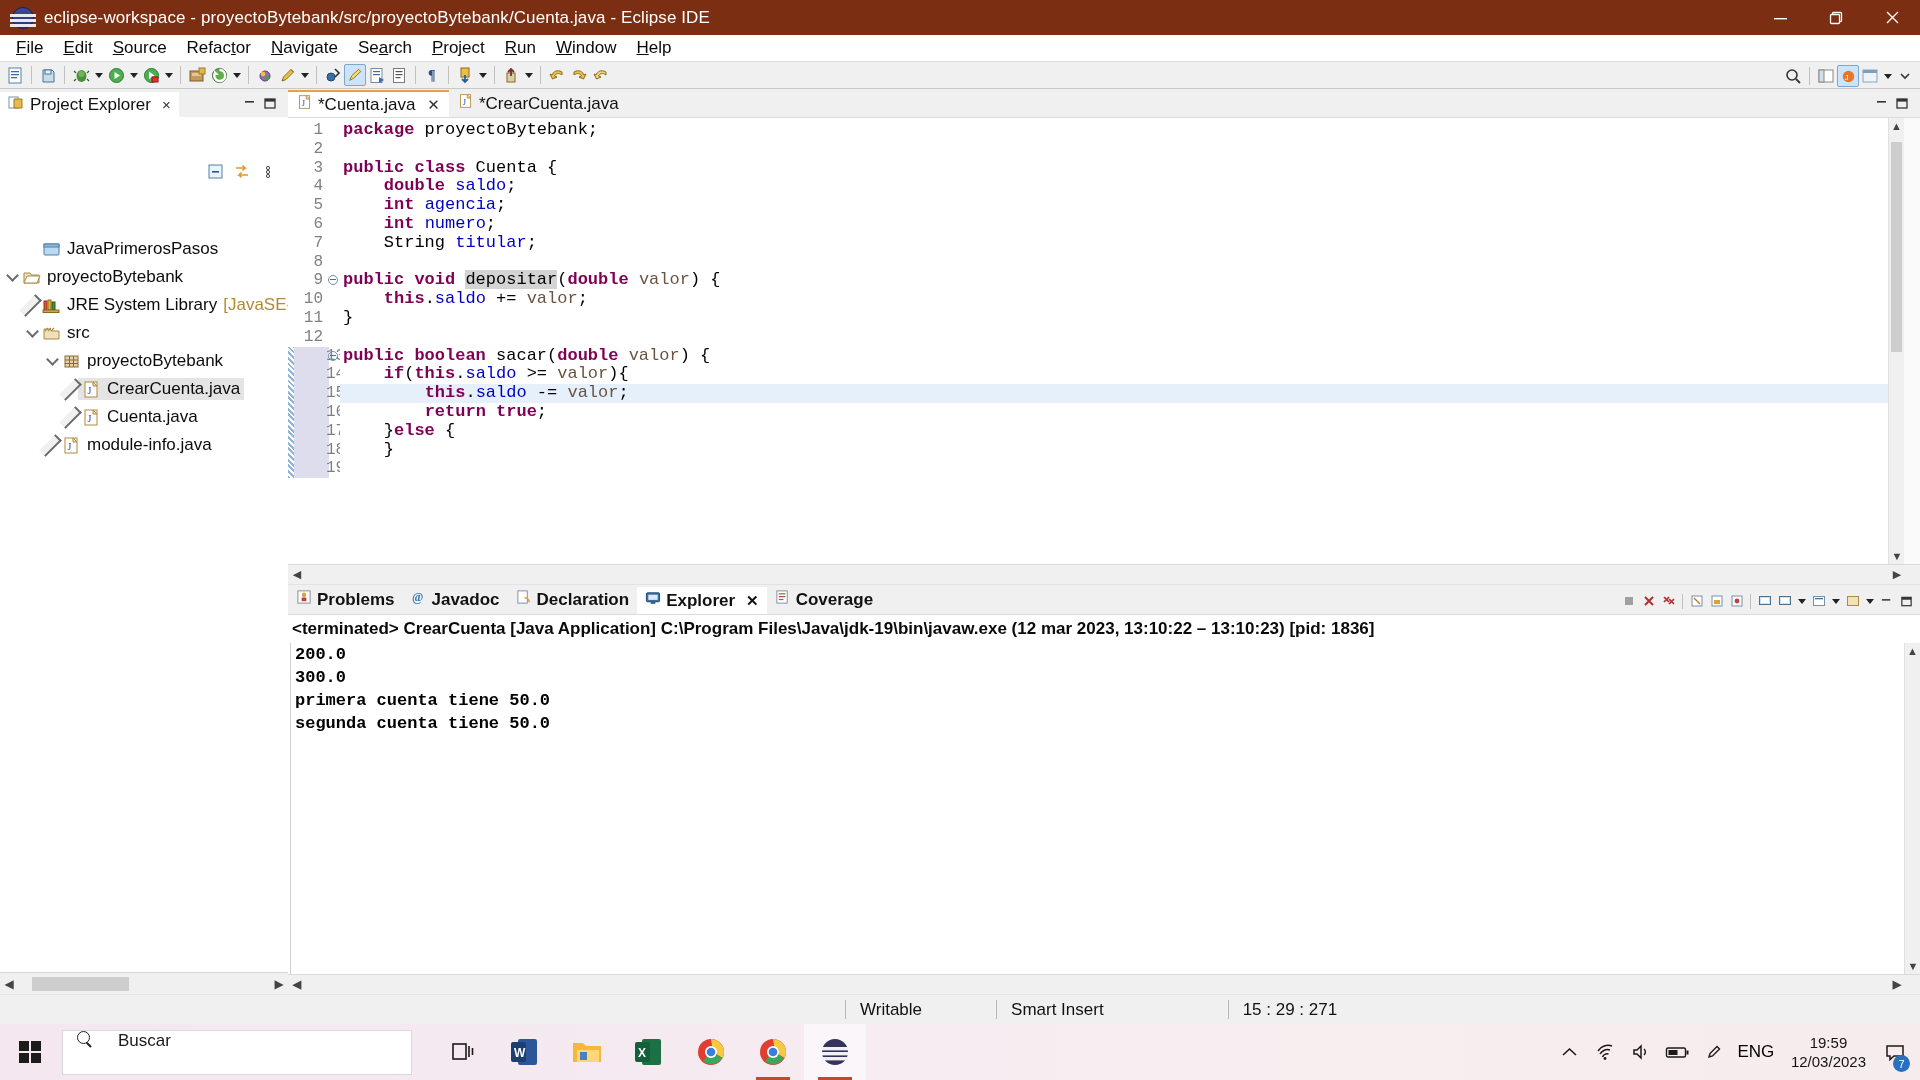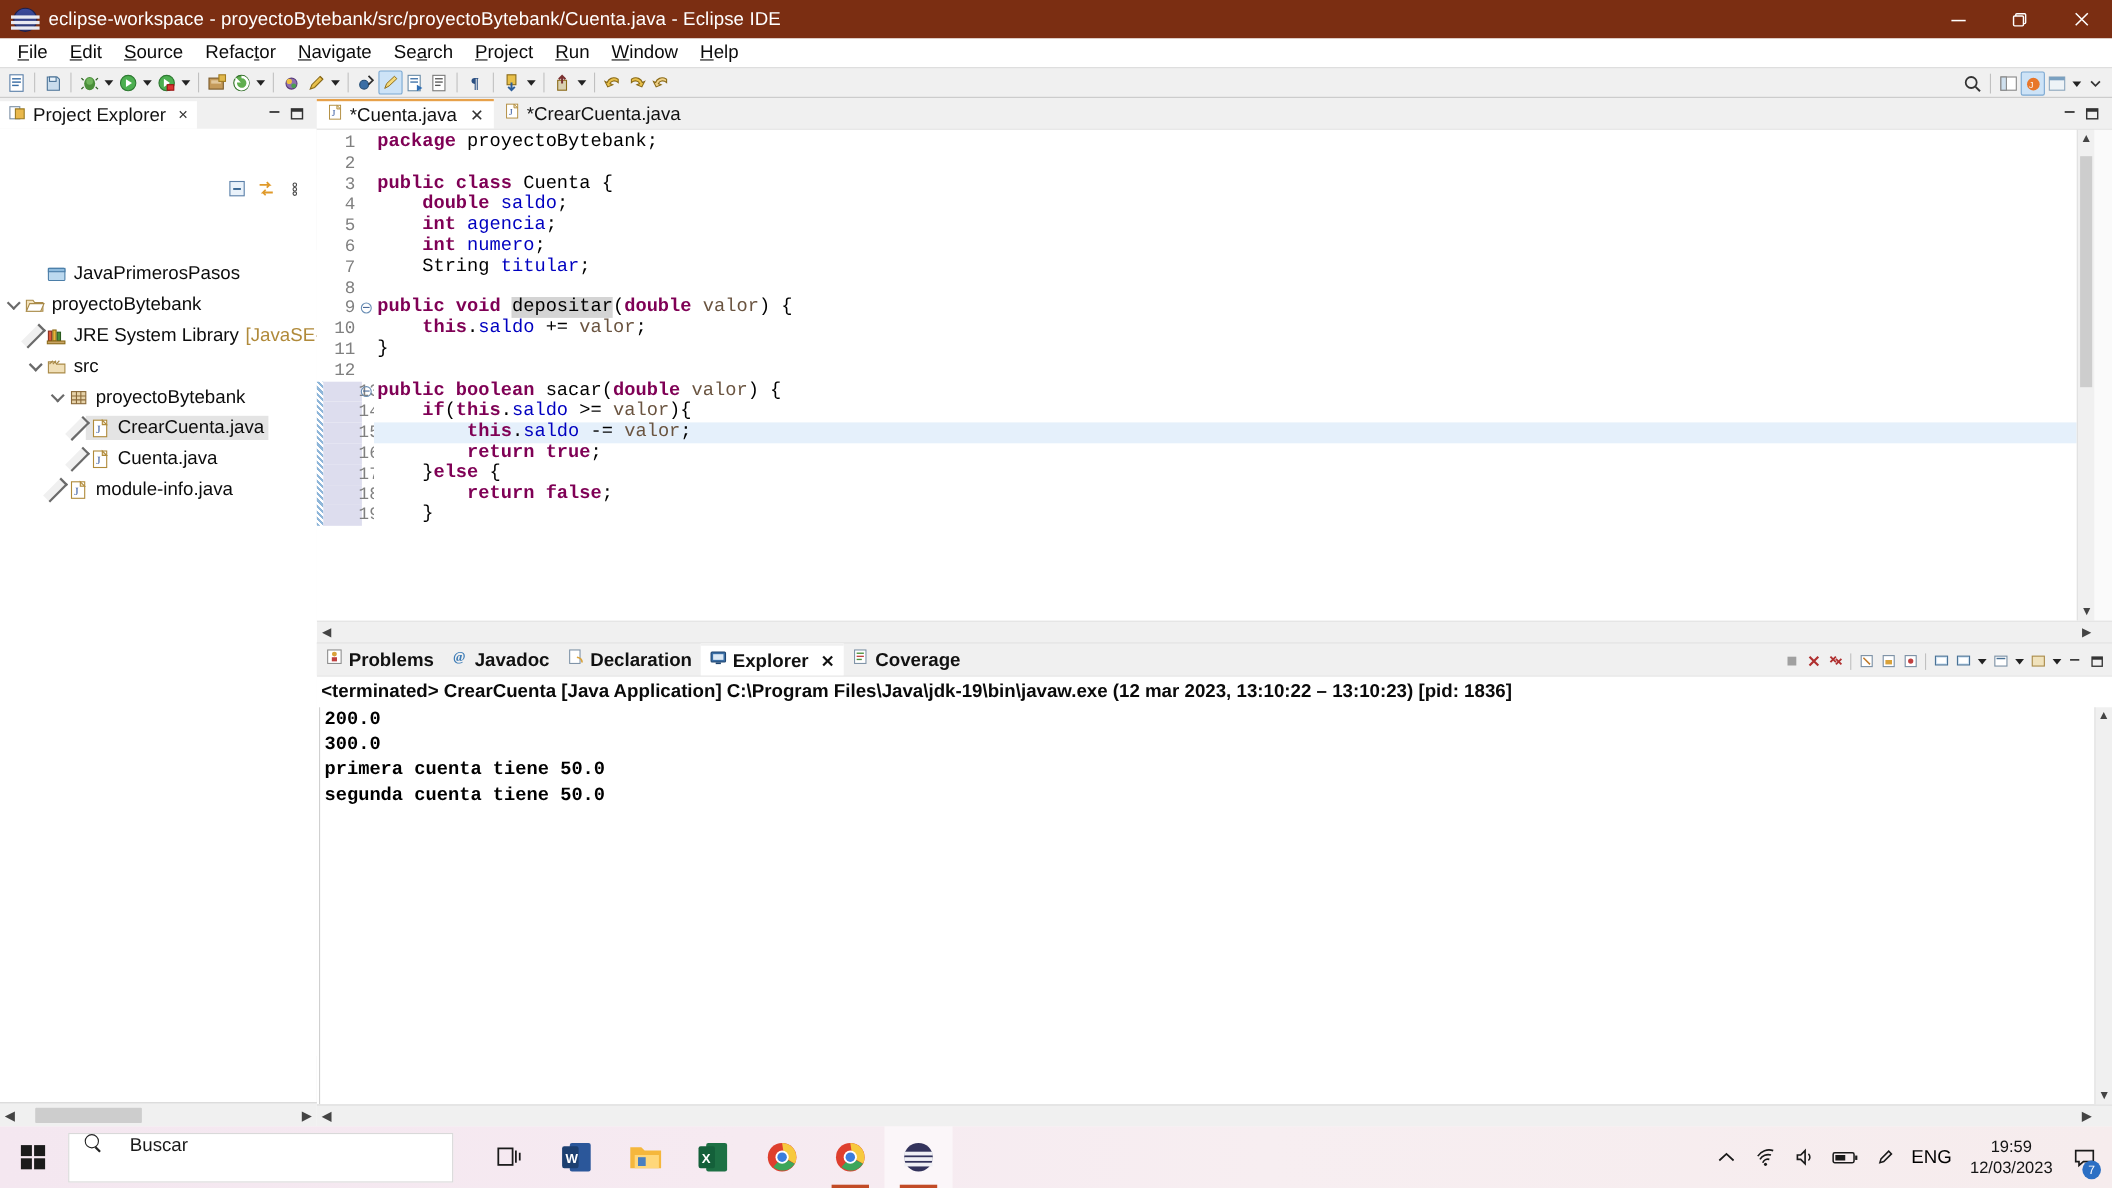--- a/index.html
+++ b/index.html
@@ -709,21 +709,20 @@
               <div class="cline">&nbsp;</div>
               <div class="cline"><span class="kw">public void</span><span class="plain"> </span><span class="occ plain">depositar</span><span class="plain">(</span><span class="kw">double</span><span class="plain"> </span><span class="arg">valor</span><span class="plain">) {</span></div>
               <div class="cline"><span class="plain">    </span><span class="kw">this</span><span class="plain">.</span><span class="fld">saldo</span><span class="plain"> += </span><span class="arg">valor</span><span class="plain">;</span></div>
               <div class="cline"><span class="plain">}</span></div>
               <div class="cline">&nbsp;</div>
               <div class="cline"><span class="kw">public boolean</span><span class="plain"> sacar(</span><span class="kw">double</span><span class="plain"> </span><span class="arg">valor</span><span class="plain">) {</span></div>
               <div class="cline"><span class="plain">    </span><span class="kw">if</span><span class="plain">(</span><span class="kw">this</span><span class="plain">.</span><span class="fld">saldo</span><span class="plain"> &gt;= </span><span class="arg">valor</span><span class="plain">){</span></div>
               <div class="cline cur"><span class="plain">        </span><span class="kw">this</span><span class="plain">.</span><span class="fld">saldo</span><span class="plain"> -= </span><span class="arg">valor</span><span class="plain">;</span></div>
               <div class="cline"><span class="plain">        </span><span class="kw">return true</span><span class="plain">;</span></div>
               <div class="cline"><span class="plain">    }</span><span class="kw">else</span><span class="plain"> {</span></div>
-              <div class="cline"><span class="plain">        </span><span class="kw">return false</span><span class="plain">;</span></div>
               <div class="cline"><span class="plain">    }</span></div>
             </div>
           <div class="ed-vsb">
             <div class="vsb-arrow">▲</div>
             <div class="vsb-thumb"></div>
             <div class="vsb-arrow" style="position:absolute;bottom:0;left:0;width:16px;">▼</div>
           </div>
           <div style="width:16px;flex:0 0 16px;background:#fafafa;"></div>
         </div>
 
@@ -880,20 +879,31 @@
             <div class="a">◀</div>
             <div style="flex:1 1 auto;"></div>
             <div class="a">▶</div>
             <div style="width:14px;"></div>
           </div>
         </div>
       </div>
     </div>
   </div>
 
+  <div class="statusbar">
+    <div style="width:845px;"></div>
+    <div class="st-sep"></div>
+    <div class="st-cell">Writable</div>
+    <div style="width:60px;"></div>
+    <div class="st-sep"></div>
+    <div class="st-cell">Smart Insert</div>
+    <div style="width:110px;"></div>
+    <div class="st-sep"></div>
+    <div class="st-cell">15 : 29 : 271</div>
+  </div>
 
   <div class="taskbar">
     <div class="start">
       <div class="winlogo">
           <i></i>
           <i></i>
           <i></i>
           <i></i>
         </div>
     </div>

